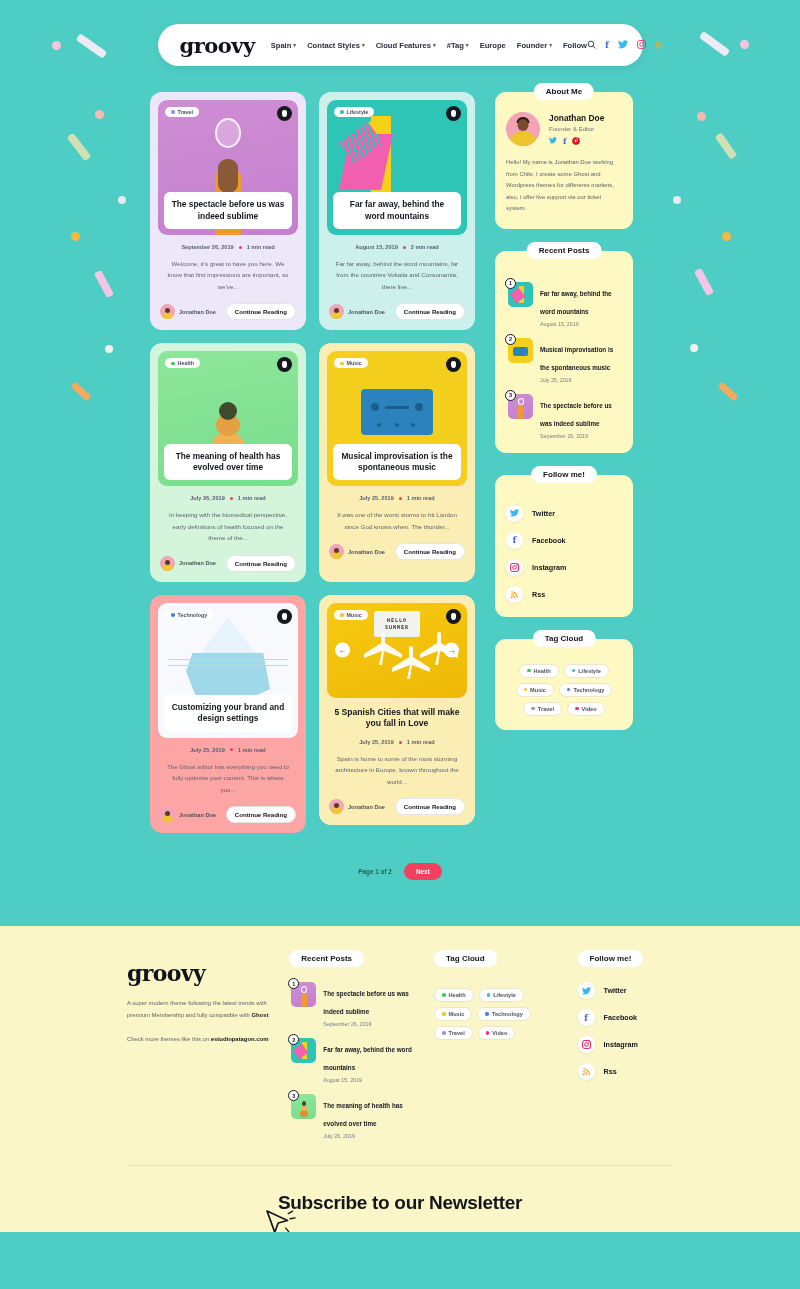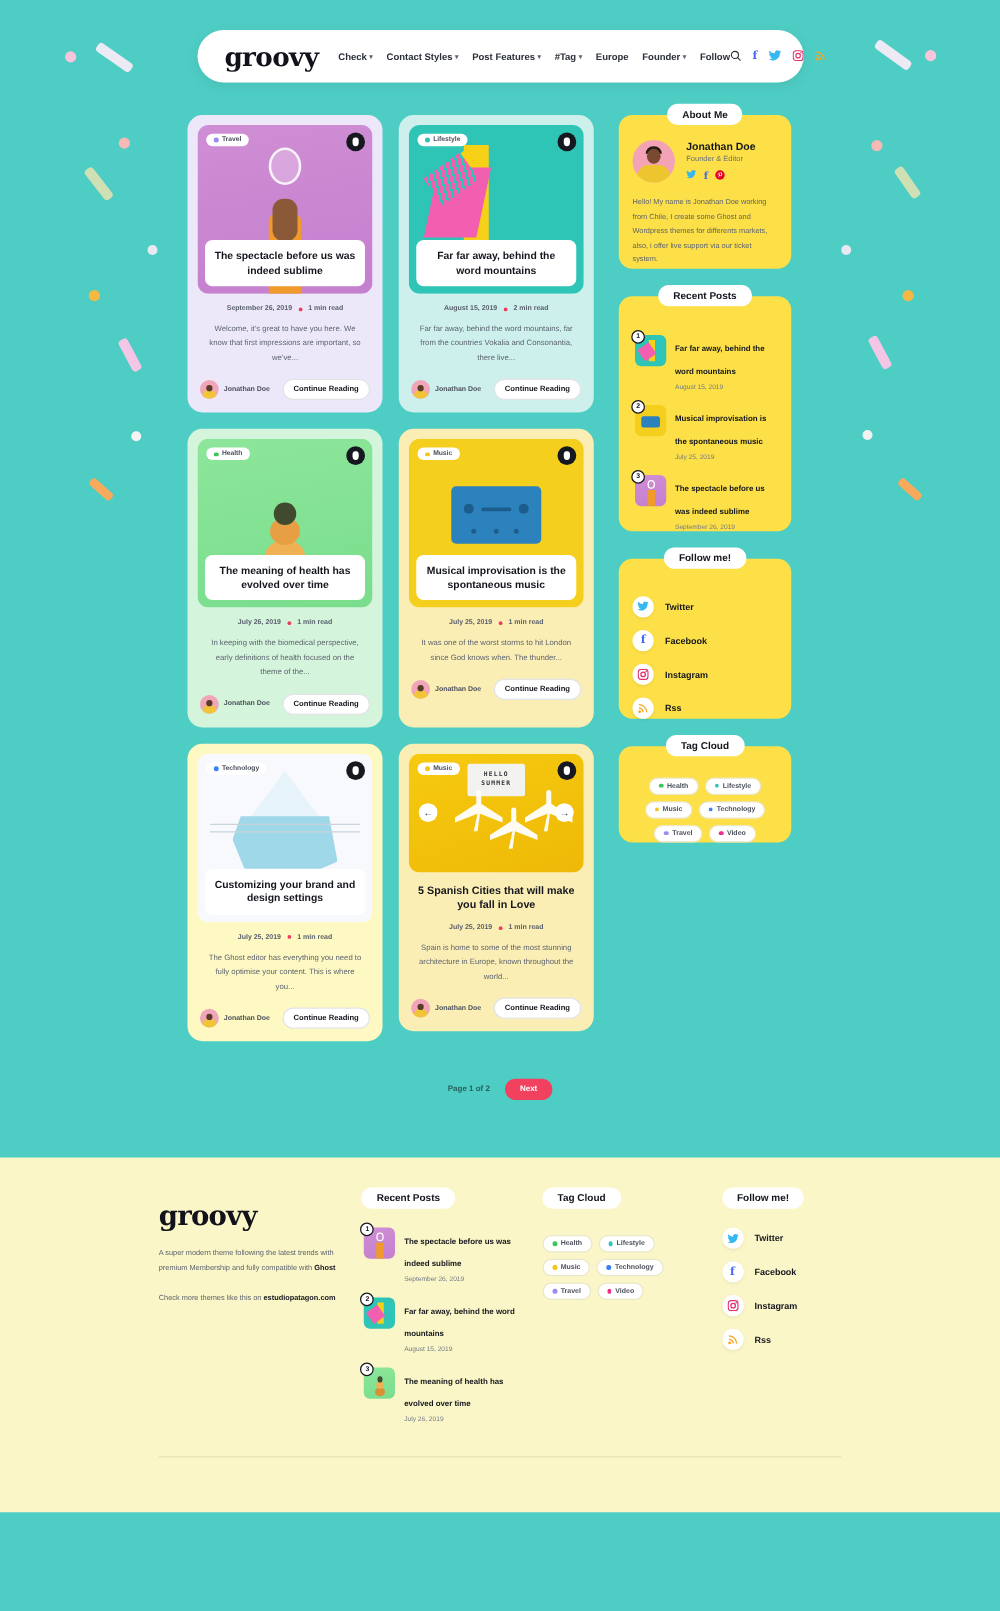--- a/index.html
+++ b/index.html
@@ -147,21 +147,21 @@
   .ice-top { position: absolute; left: 50%; transform: translateX(-50%); top: 14px; width: 0; height: 0; border-left: 30px solid transparent; border-right: 30px solid transparent; border-bottom: 40px solid #e7f3fa; }
   .ice-body { position: absolute; left: 50%; transform: translateX(-50%); top: 50px; width: 84px; height: 52px; background: #9fd8e8; clip-path: polygon(8% 0,92% 0,100% 70%,58% 100%,12% 84%,0 36%); }
   .ice-line { position: absolute; left: 10px; right: 10px; height: 1px; background: #c9d3da; }
 
   .art-planes { background: linear-gradient(160deg,#f7ca10,#eeb907); }
   .sign { position: absolute; left: 50%; transform: translateX(-50%); top: 8px; width: 46px; height: 26px; background: #f2f2ee; border-radius: 2px; display: flex; flex-direction: column; align-items: center; justify-content: center; gap: 1px; }
   .sign span { font-family: "DejaVu Sans Mono", monospace; font-size: 5px; letter-spacing: 1px; color: #2b2f36; font-weight: 700; }
   .arrow-btn { position: absolute; top: 50%; transform: translateY(-50%); width: 15px; height: 15px; border-radius: 50%; background: #fff; display: flex; align-items: center; justify-content: center; font-size: 8px; color: #2b2f36; z-index: 4; cursor: pointer; }
 
   
-  .widget { position: relative; background: #fde047; border-radius: 11px; padding: 20px 11px 0; }
+  .widget { position: relative; background: #fef9c3; border-radius: 11px; padding: 20px 11px 14px; }
   .widget-title {
     position: absolute; top: -9px; left: 50%; transform: translateX(-50%);
     background: #fff; border-radius: 20px; padding: 4px 12px;
     font-size: 8px; font-weight: 700; color: #14161d; white-space: nowrap;
   }
   .about-row { display: flex; align-items: center; gap: 9px; }
   .about-avatar {
     width: 34px; height: 34px; border-radius: 50%; background: #f3a3b5;
     position: relative; overflow: hidden; flex: 0 0 auto;
   }
@@ -256,29 +256,29 @@
     <div class="confetti cf-bar" style="left:690px;top:278px;width:28px;height:8px;background:#f3c6e6;transform:rotate(62deg);"></div>
     <div class="confetti cf-dot" style="left:690px;top:344px;width:8px;height:8px;background:#f3f3f3;"></div>
     <div class="confetti cf-bar" style="left:717px;top:388px;width:22px;height:7px;background:#f7a95c;transform:rotate(42deg);"></div>
   </div>
 
   <div class="topzone">
     <nav class="navbar">
       <div class="logo">groovy</div>
       <div class="nav-items">
         <span class="nav-link">
-            <span>Check</span>
+            <span>Spain</span>
             <span class="caret">▾</span>
           </span>
         <span class="nav-link">
             <span>Contact Styles</span>
             <span class="caret">▾</span>
           </span>
         <span class="nav-link">
-            <span>Post Features</span>
+            <span>Cloud Features</span>
             <span class="caret">▾</span>
           </span>
         <span class="nav-link">
             <span>#Tag</span>
             <span class="caret">▾</span>
           </span>
         <span class="nav-link">
             <span>Europe</span>
           </span>
         <span class="nav-link">
@@ -468,21 +468,21 @@
                   <span class="head"></span>
                   <span class="body"></span>
                 </span>
               </span>
             <span class="author-name">Jonathan Doe</span>
           </span>
           <span class="readbtn">Continue Reading</span>
         </div>
       </article>
 
-      <article class="card" style="background:#fef9c3;">
+      <article class="card" style="background:#fca5a5;">
         <div class="thumb">
           <div class="art art-iceberg">
             <div class="ice-top"></div>
               <div class="ice-body"></div>
             <div class="ice-line" style="top:56px"></div>
               <div class="ice-line" style="top:62px"></div>
           </div>
           <span class="tagpill">
               <i class="tagdot" style="background:#3b82f6"></i>
               <span>Technology</span>
@@ -819,17 +819,18 @@
       </div>
     </div>
 
     <div class="footer-divider"></div>
 
     <div class="newsletter">
       <svg class="cursor-ico" viewBox="0 0 40 40">
         <path d="M6 6 L30 17 L19 20 L15 31 Z" fill="none" stroke="#16181f" stroke-width="2" stroke-linejoin="round"></path>
         <path d="M31 9 l5 -3 M33 15 l6 -1 M28 26 l4 5" stroke="#16181f" stroke-width="1.6" fill="none" stroke-linecap="round"></path>
       </svg>
+      <h2 class="nl-title">Subscribe to our Newsletter</h2>
 
     </div>
 
   </footer>
 </div>
 
 </body></html>

